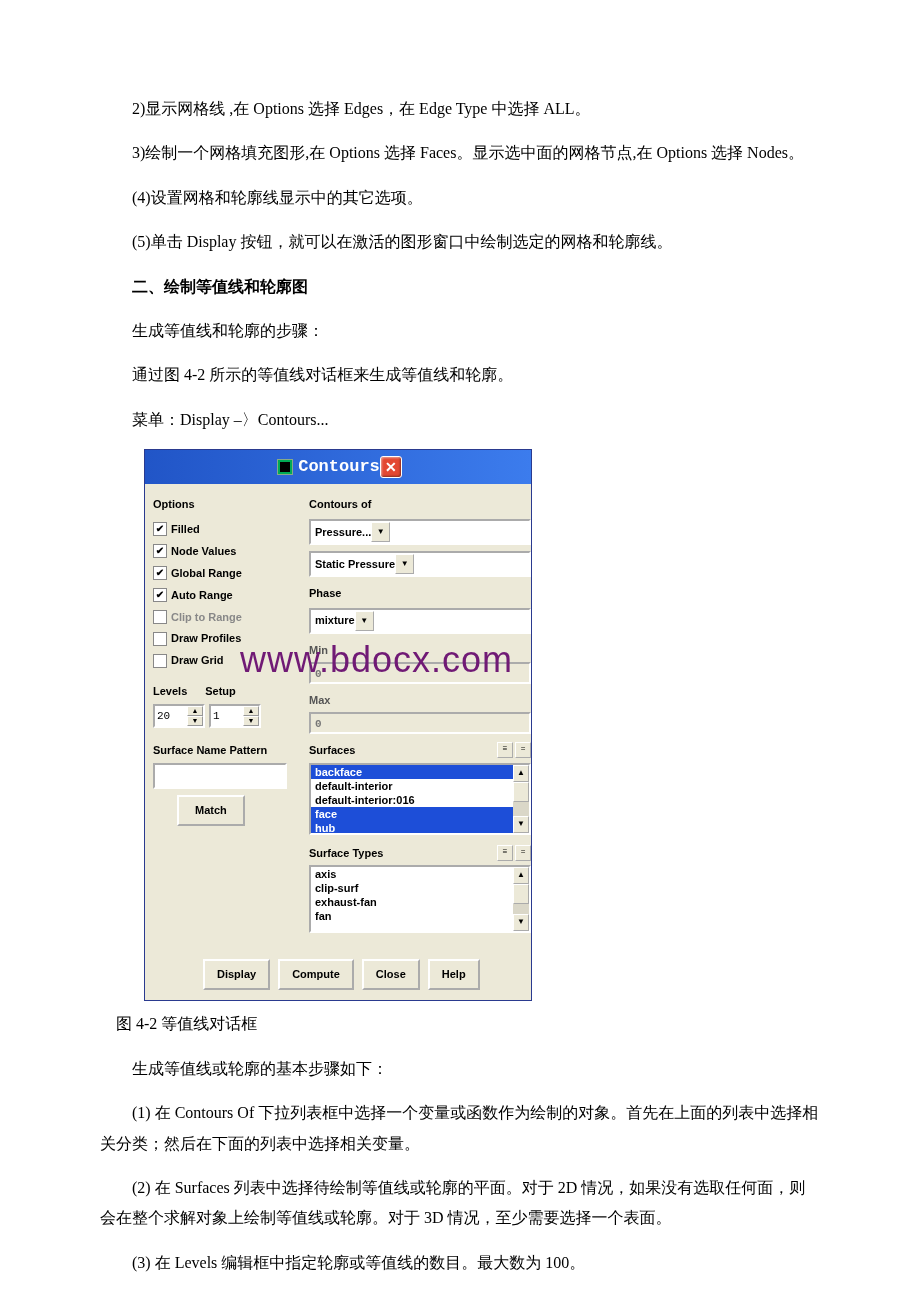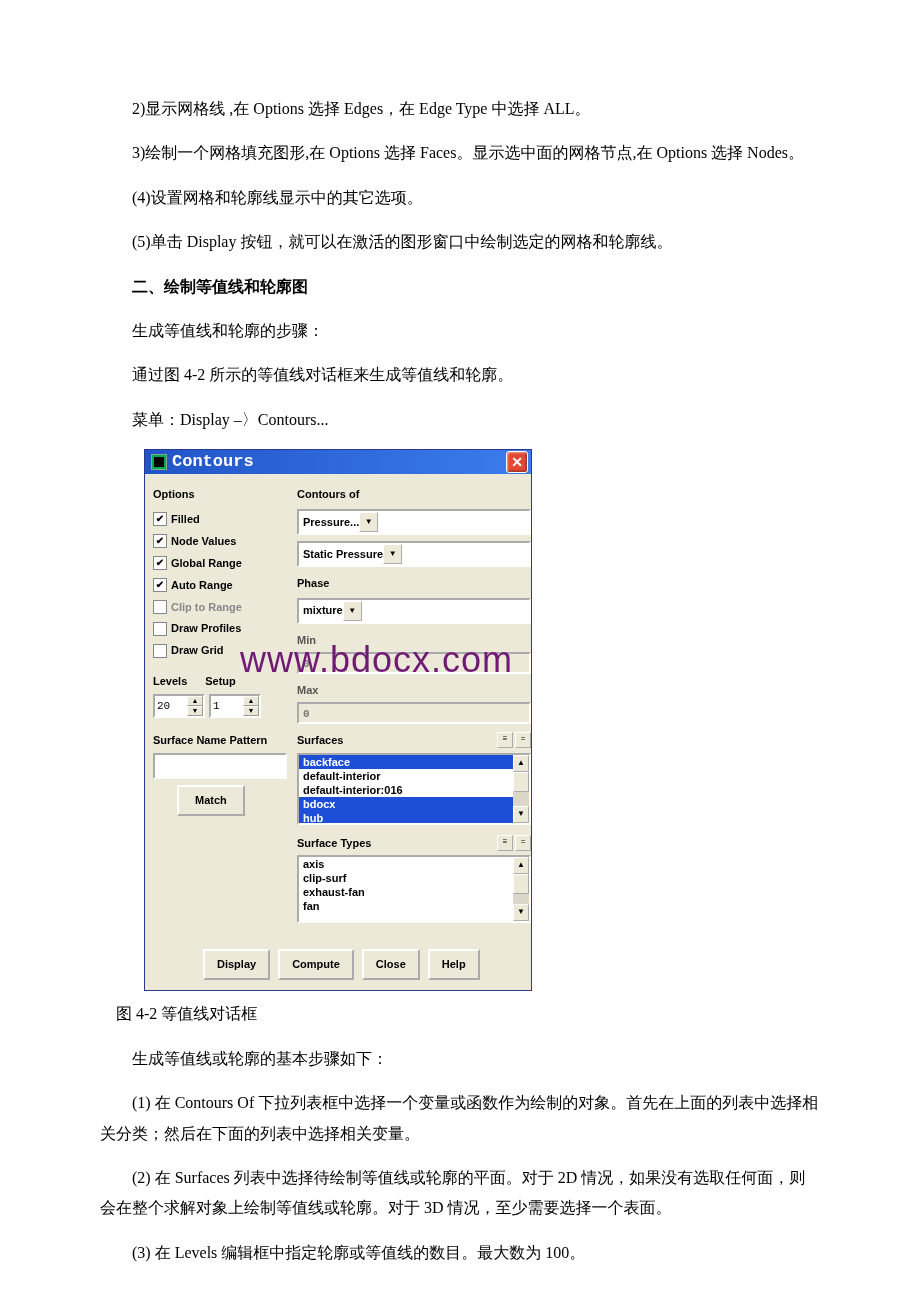--- a/index.html
+++ b/index.html
@@ -32,42 +32,42 @@
     margin: 6px 0 8px 44px;
     background: #ece9d8;
     border: 1px solid #2a3a8f;
     font-family: Tahoma, "Microsoft Sans Serif", sans-serif;
     font-size: 11px;
     color: #000;
     position: relative;
   }
   .titlebar {
     background: linear-gradient(to right, #2155c7, #3c7ced);
-    height: 24px;
+    height: 34px;
     display: flex;
     align-items: center;
-    justify-content: space-between;
+    justify-content: center;
     padding: 0 3px 0 6px;
     color: #fff;
     font-size: 17px;
     font-family: "Courier New", monospace;
     font-weight: bold;
   }
   .titlebar .tb-left { display: flex; align-items: center; gap: 5px; }
   .tb-icon {
     width: 14px; height: 14px; background: #000; border: 1px solid #8a8; display: inline-block;
     box-shadow: inset 0 0 0 2px #0a5;
   }
   .close-btn {
     width: 20px; height: 20px; background: #e34832; border: 1px solid #fff;
     box-shadow: inset -1px -1px 2px rgba(0,0,0,0.4), inset 1px 1px 2px rgba(255,255,255,0.5);
     border-radius: 3px; display: flex; align-items: center; justify-content: center;
     color: #fff; font-weight: bold; font-size: 14px; font-family: Arial;
   }
-  .dlg-body { padding: 10px 0 10px 8px; display: flex; }
+  .dlg-body { padding: 10px 0 10px 8px; display: flex; gap: 12px; }
   .left-col { width: 144px; flex-shrink: 0; }
   .right-col { flex: 1; }
   .sec-label { font-weight: bold; margin-bottom: 4px; }
   .cb-row { display: flex; align-items: center; gap: 4px; margin: 1px 0; font-weight: bold; color: #000; }
   .cb-row.disabled { color: #888; }
   .cb {
     width: 12px; height: 12px; border: 1px solid #888; background: #fff; display: inline-flex;
     align-items: center; justify-content: center; font-size: 10px; line-height: 1;
   }
   .cb.checked::after { content: "✔"; color: #000; font-size: 10px; }
@@ -234,21 +234,21 @@
         <div class="hbtns">
             <div class="hbtn">≡</div>
             <div class="hbtn">=</div>
           </div>
       </div>
       <div class="listbox tall">
         <div class="items">
           <div class="sel">backface</div>
           <div>default-interior</div>
           <div>default-interior:016</div>
-          <div class="sel">bdocx</div>
+          <div class="sel">face</div>
           <div class="sel">hub</div>
         </div>
         <div class="scrollbar">
           <div class="sb-btn">▲</div>
           <div class="sb-thumb"></div>
           <div class="sb-track"></div>
           <div class="sb-btn">▼</div>
         </div>
       </div>
 

